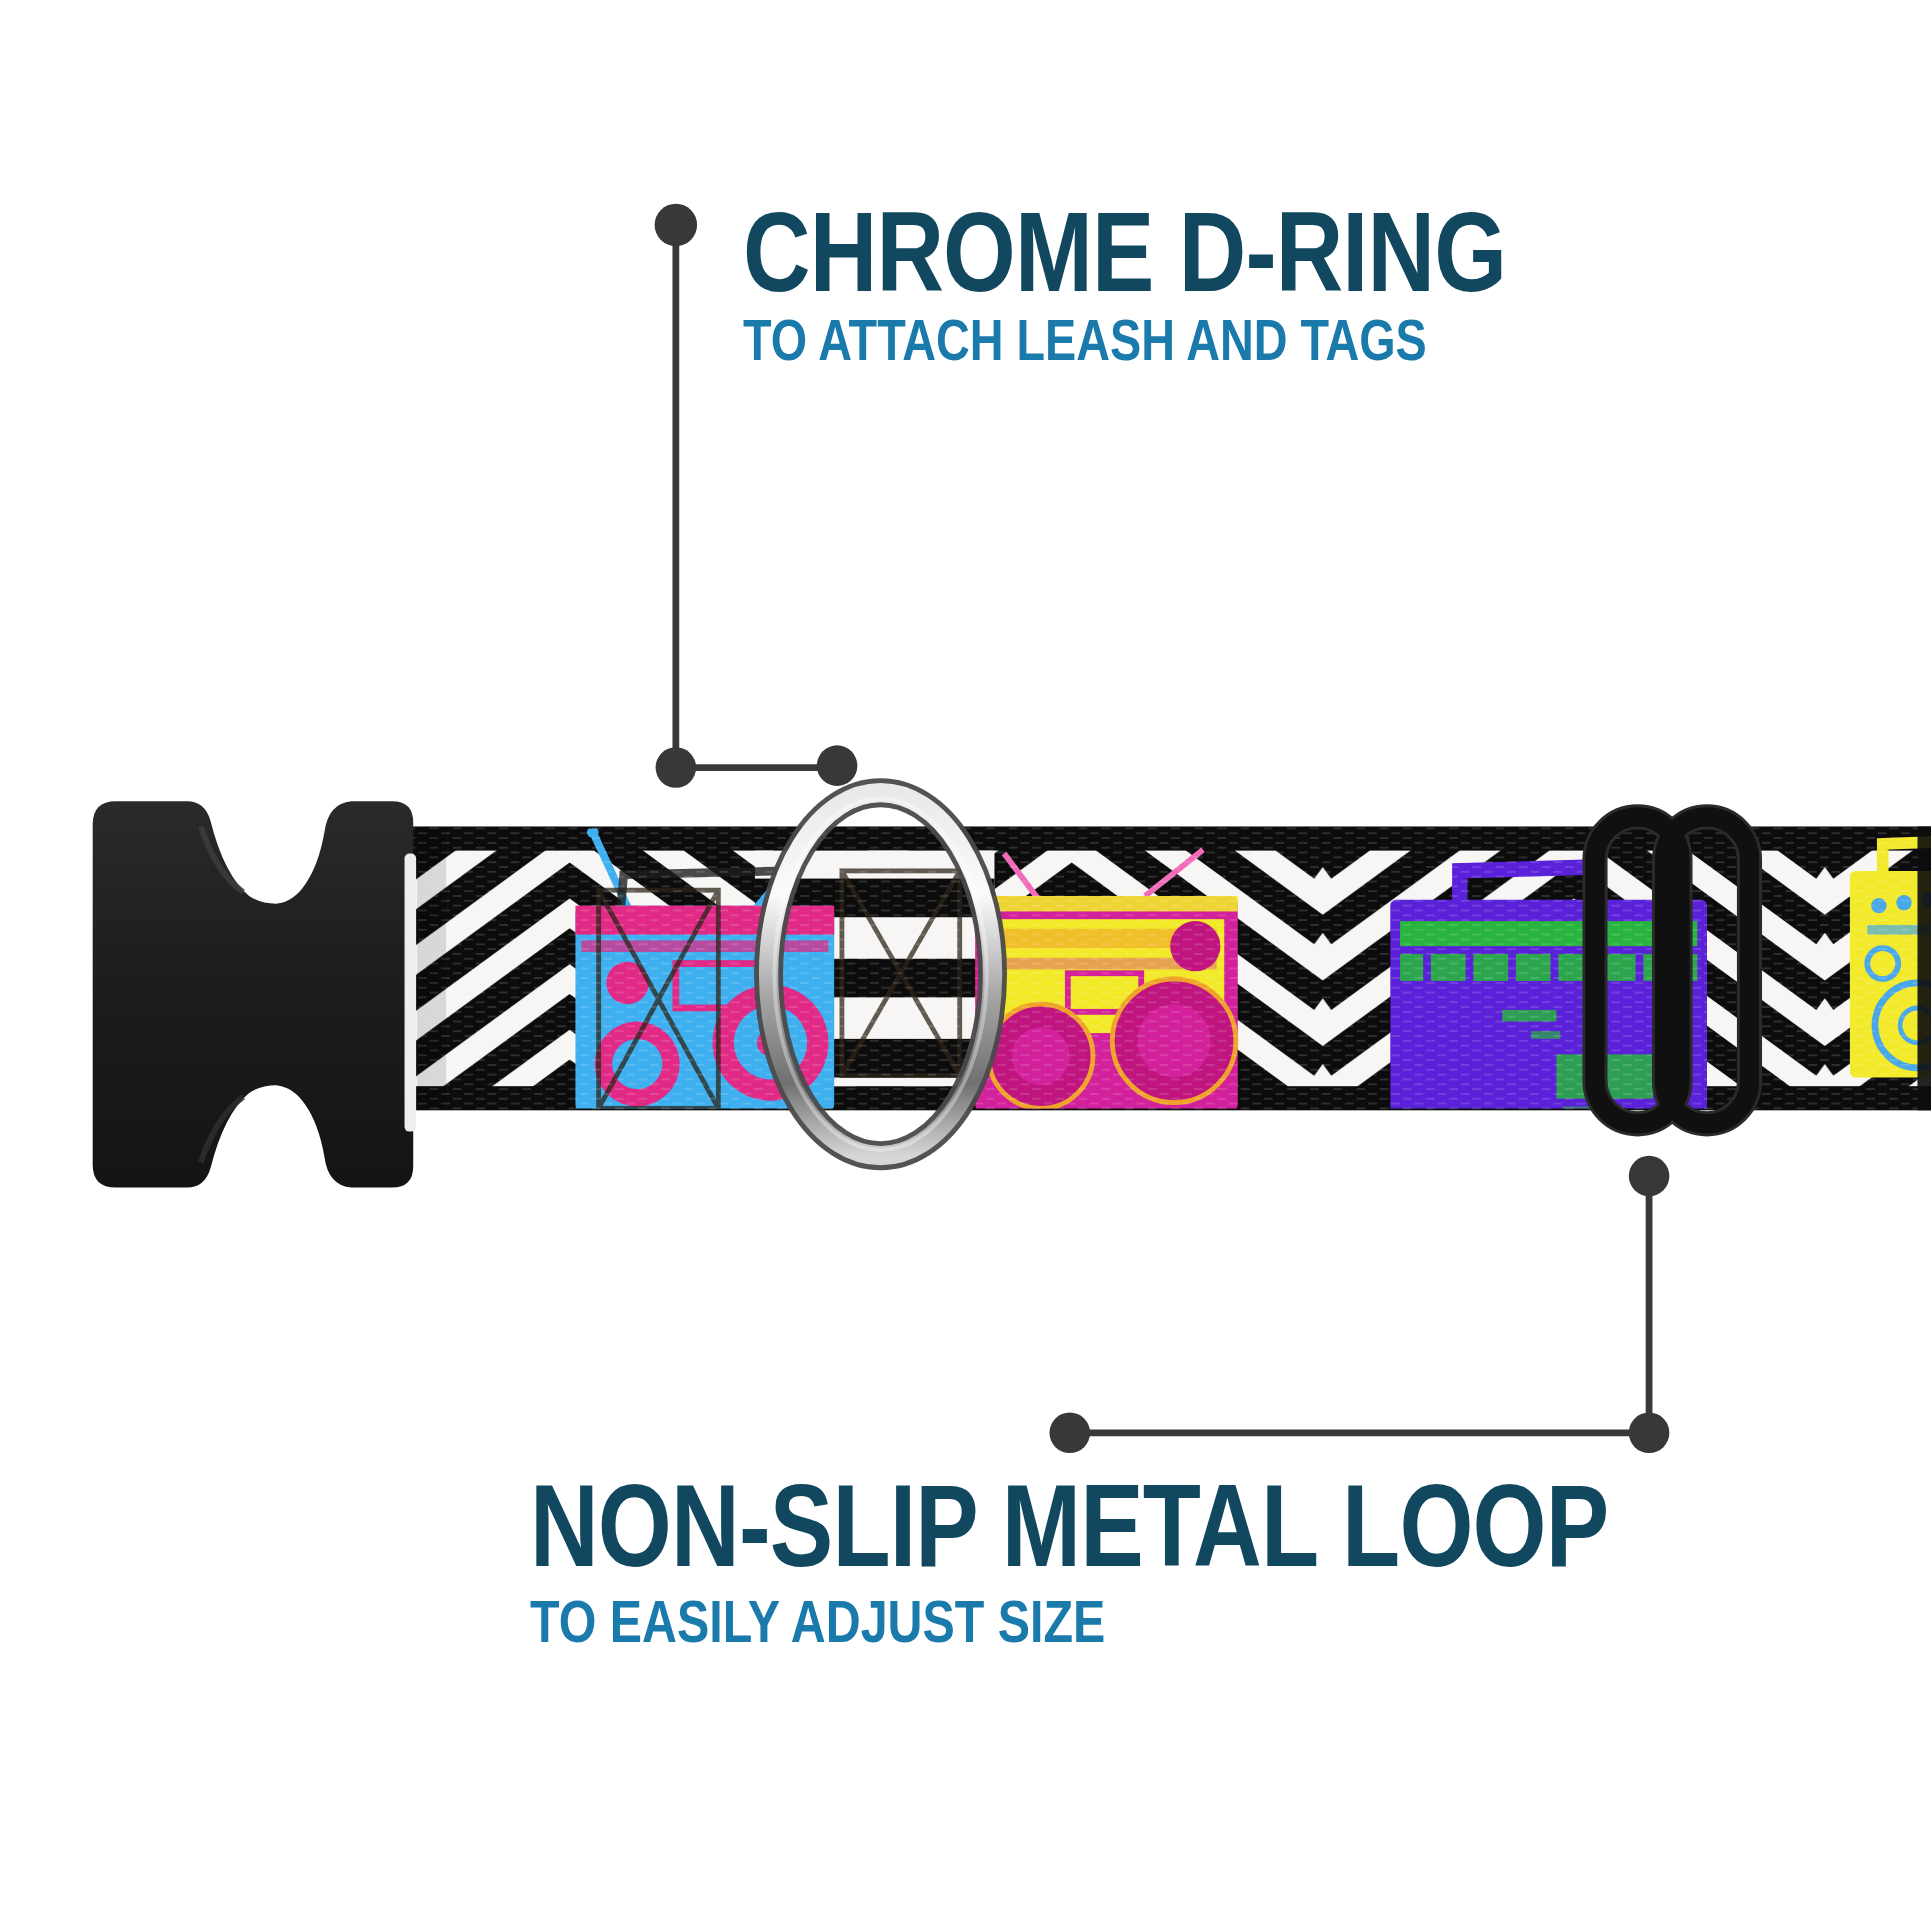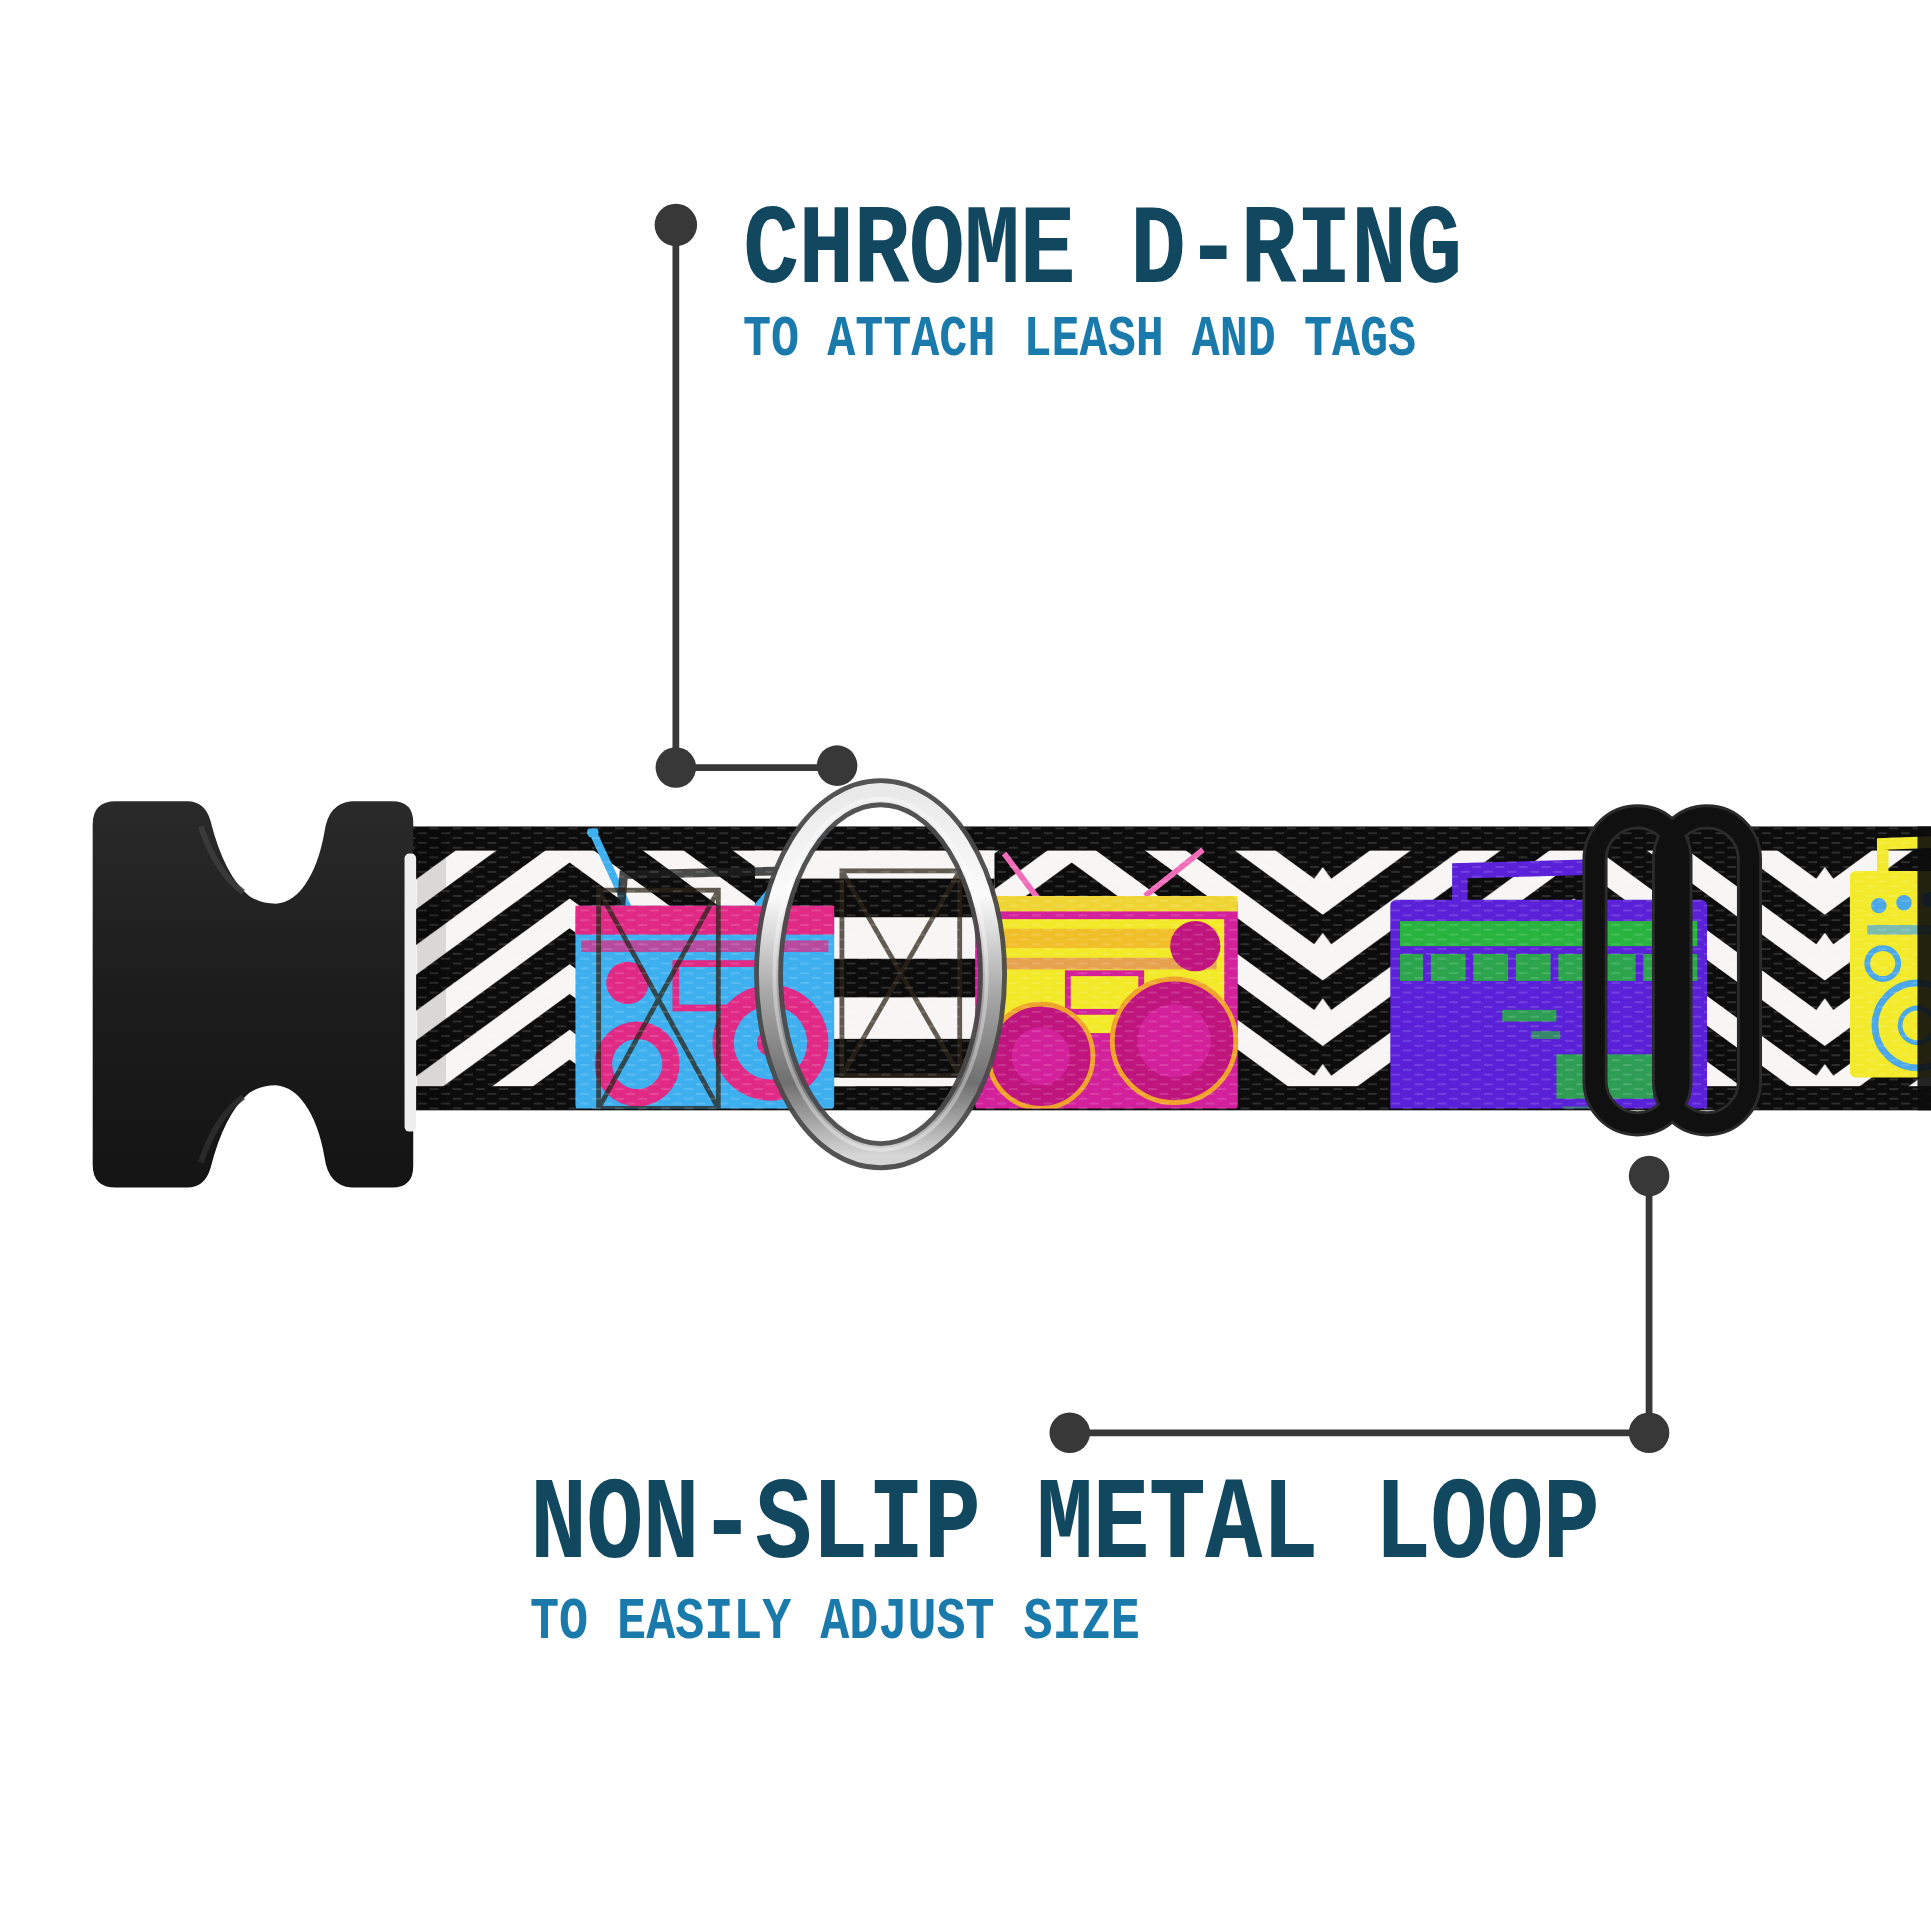--- a/index.html
+++ b/index.html
@@ -1,17 +1,17 @@
 <!DOCTYPE html>
 <html><head>
 <meta charset="utf-8">
 <style>
   html,body{margin:0;padding:0;background:#ffffff;}
   .stage{position:relative;width:1931px;height:1931px;background:#ffffff;overflow:hidden;
-         font-family:Liberation Mono, monospace;border-radius:23px;}
+         font-family:Liberation Sans, sans-serif;border-radius:23px;}
   .scene{position:absolute;left:0;top:0;}
   .callout-block{position:absolute;white-space:nowrap;}
   .callout-title{font-weight:700;transform:scaleX(0.82);transform-origin:left top;
                  line-height:1;letter-spacing:-1px;}
   .callout-sub{font-weight:700;transform:scaleX(0.82);transform-origin:left top;
                line-height:1;letter-spacing:0px;}
   .cb-top-title{left:743px;top:195px;font-size:114px;}
   .cb-top-sub{left:743px;top:312px;font-size:57px;}
   .cb-bot-title{left:530px;top:1468px;font-size:116px;}
   .cb-bot-sub{left:530px;top:1593px;font-size:59px;}

